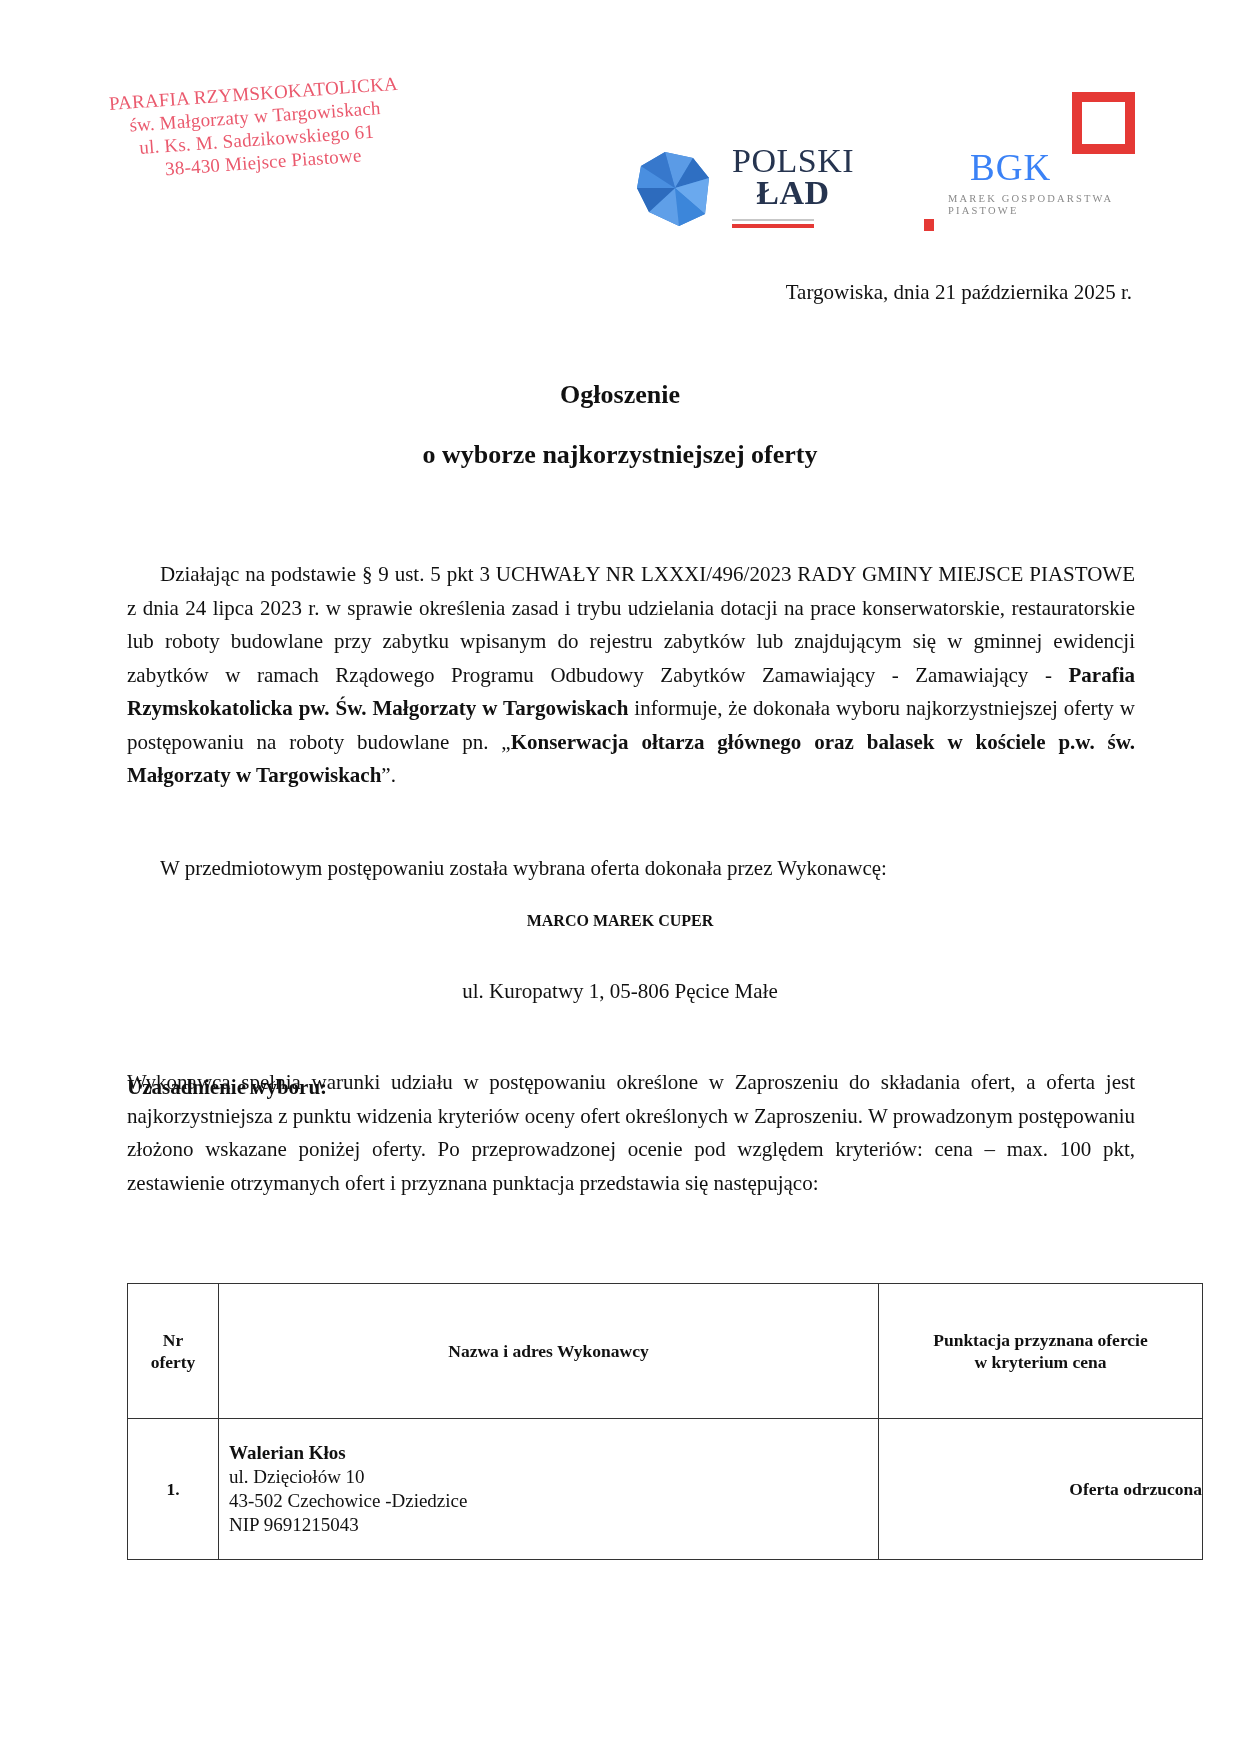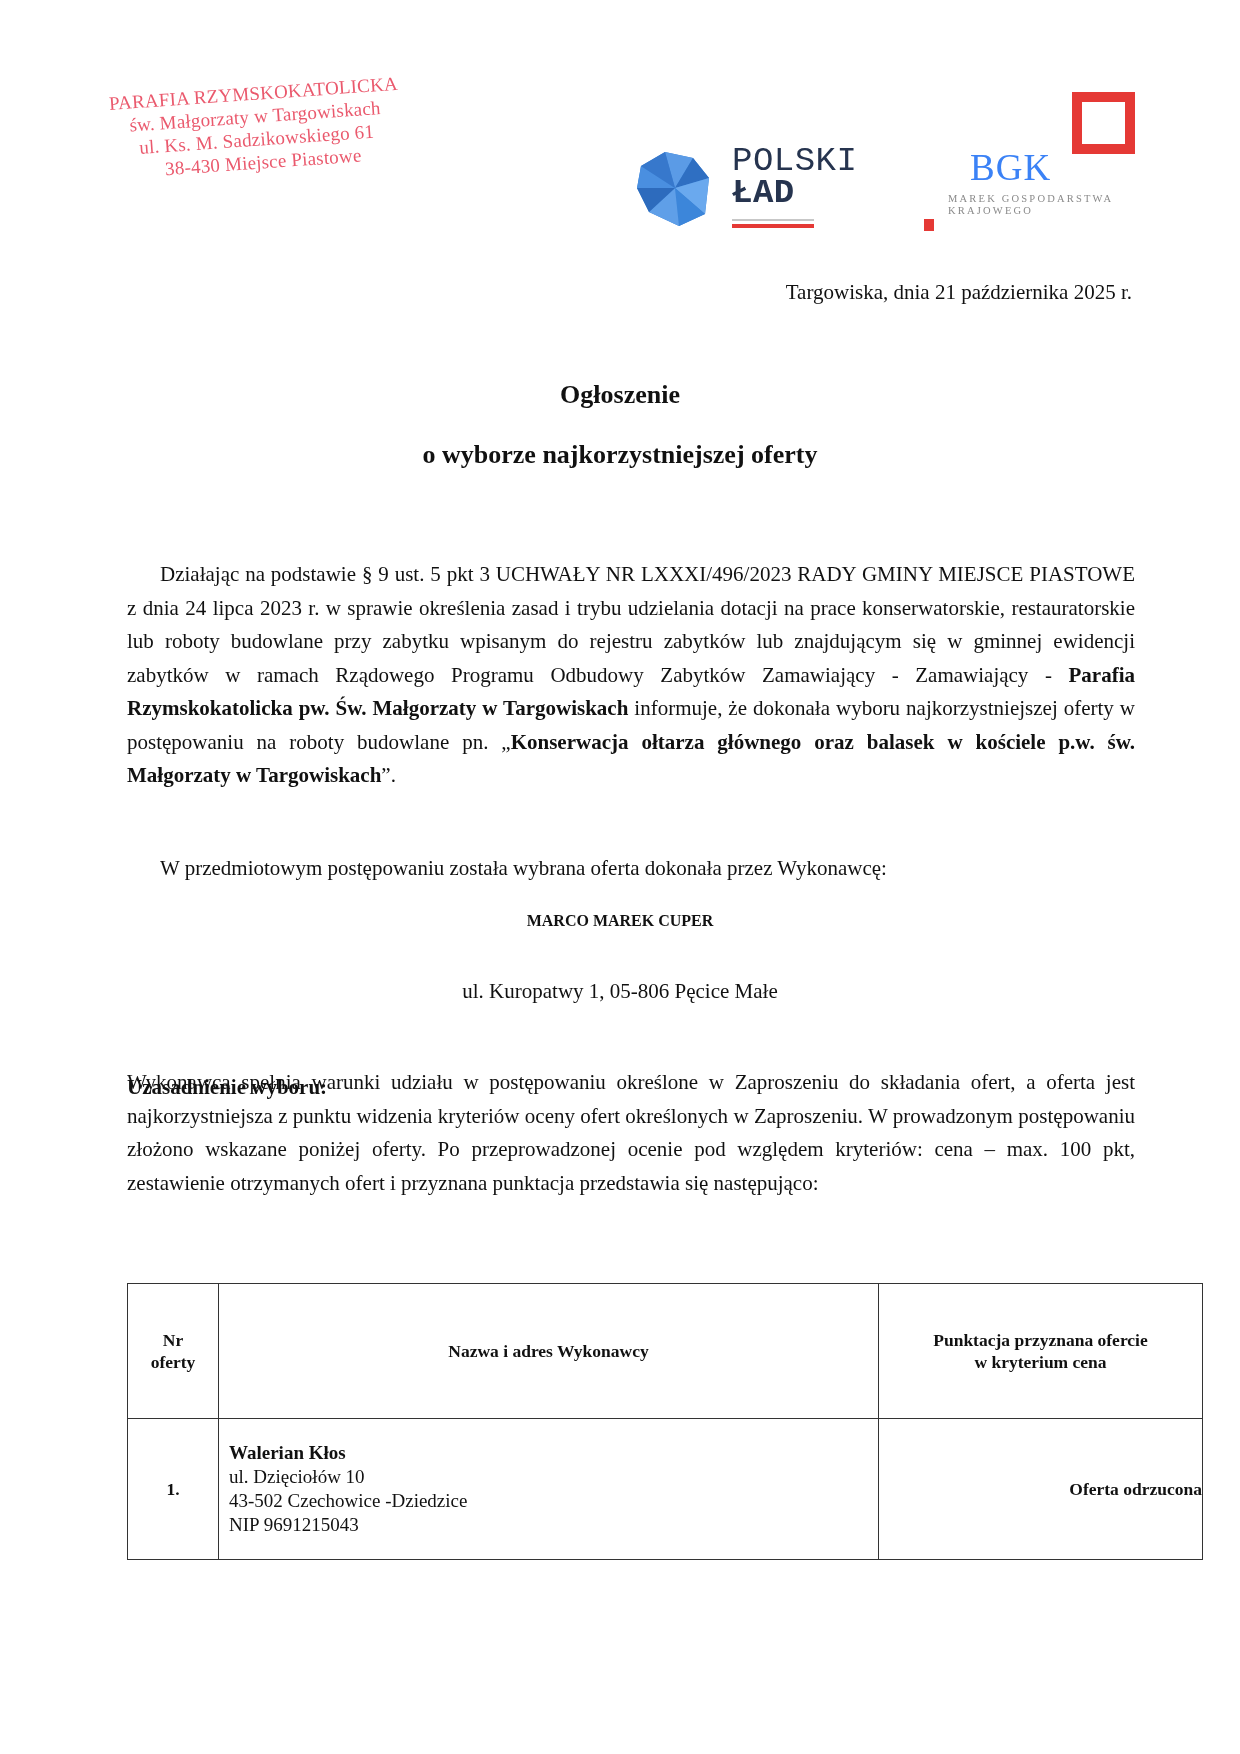--- a/index.html
+++ b/index.html
@@ -13,22 +13,22 @@
   .stamp {
     left: 108px; top: 92px; width: 290px;
     transform: rotate(-4deg); transform-origin: left top;
     color: #e8485e; font-family: "Liberation Serif", serif; font-size: 19px;
     line-height: 23px; text-align: center; opacity: 0.9;
   }
   .stamp div { white-space: nowrap; letter-spacing: 0.2px; }
 
   
   .pl-shape { left: 635px; top: 148px; width: 80px; height: 80px; }
-  .pl-text { left: 732px; top: 145px; font-family: Liberation Mono, monospace;
-    color: #26344f; font-size: 34px; line-height: 32px; font-weight: normal; letter-spacing: 0.5px; }
+  .pl-text { left: 732px; top: 145px; font-family: Liberation Serif, serif;
+    color: #26344f; font-size: 34px; line-height: 32px; font-weight: normal; letter-spacing: 0.5px; text-align: center; }
   .pl-text .lad { font-weight: bold; font-size: 34px; }
   .pl-bar { left: 732px; top: 224px; width: 82px; height: 4px; background: #e53935; }
   .pl-bar2 { left: 732px; top: 219px; width: 82px; height: 2px; background: #c7c7c7; }
 
   
   .bgk-text { left: 970px; top: 143px; font-family: "Liberation Serif", serif;
     font-size: 37px; color: #3b82f6; letter-spacing: 1px; line-height: 50px; }
   .bgk-sub { left: 948px; top: 193px; font-family: "Liberation Serif", serif;
     font-size: 10.5px; color: #8a8a8a; letter-spacing: 2.2px; line-height: 12px; }
   .bgk-square { left: 1072px; top: 92px; width: 43px; height: 42px; border: 10px solid #e53935; }
@@ -93,21 +93,21 @@
   <div>POLSKI</div>
   <div class="lad">ŁAD</div>
 </div>
 <div class="abs pl-bar2"></div>
 <div class="abs pl-bar"></div>
 
 <div class="abs bgk-square"></div>
 <div class="abs bgk-text">BGK</div>
 <div class="abs bgk-sub">
   <div>MAREK GOSPODARSTWA</div>
-  <div>KRAJOWEGO</div>
+  <div>PIASTOWE</div>
 </div>
 <div class="abs bgk-dot"></div>
 
 <div class="abs date">Targowiska, dnia 21 października 2025 r.</div>
 
 <div class="abs title t1">Ogłoszenie</div>
 <div class="abs title t2">o wyborze najkorzystniejszej oferty</div>
 
 <div class="abs para p1"><span>Działając na podstawie § 9 ust. 5 pkt 3 UCHWAŁY NR LXXXI/496/2023 RADY GMINY MIEJSCE PIASTOWE  z dnia 24 lipca 2023 r. w sprawie określenia zasad i trybu udzielania dotacji na prace konserwatorskie, restauratorskie lub roboty budowlane przy zabytku wpisanym do rejestru zabytków lub znajdującym się w gminnej ewidencji zabytków w ramach Rządowego Programu Odbudowy Zabytków Zamawiający - Zamawiający - </span><b>Parafia Rzymskokatolicka pw. Św. Małgorzaty w Targowiskach</b><span> informuje, że dokonała wyboru najkorzystniejszej oferty w postępowaniu na roboty budowlane pn. „</span><b>Konserwacja ołtarza głównego oraz balasek w kościele p.w. św. Małgorzaty w Targowiskach</b><span>”.</span></div>
 

